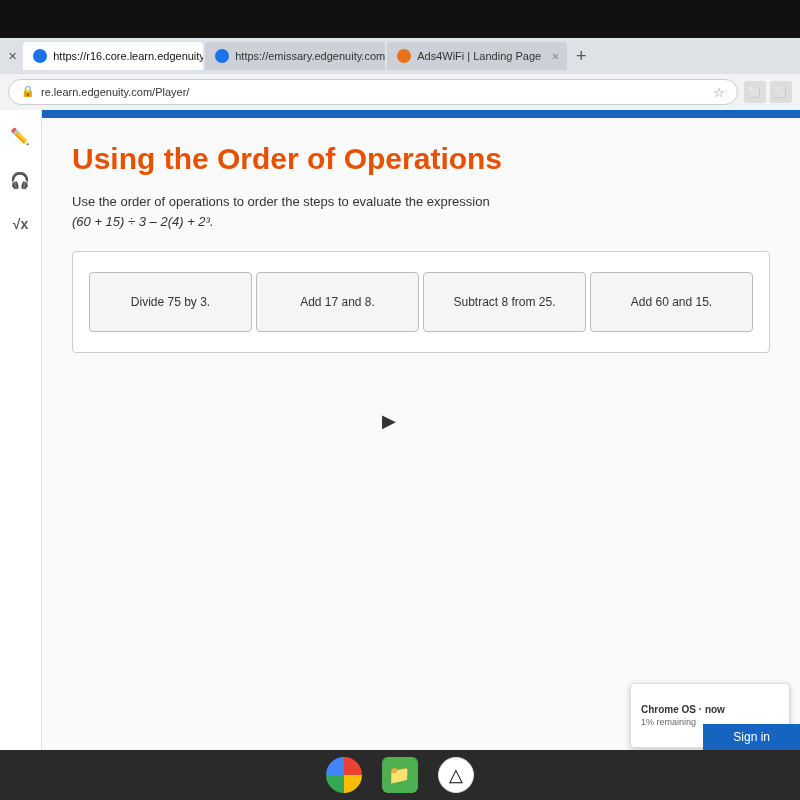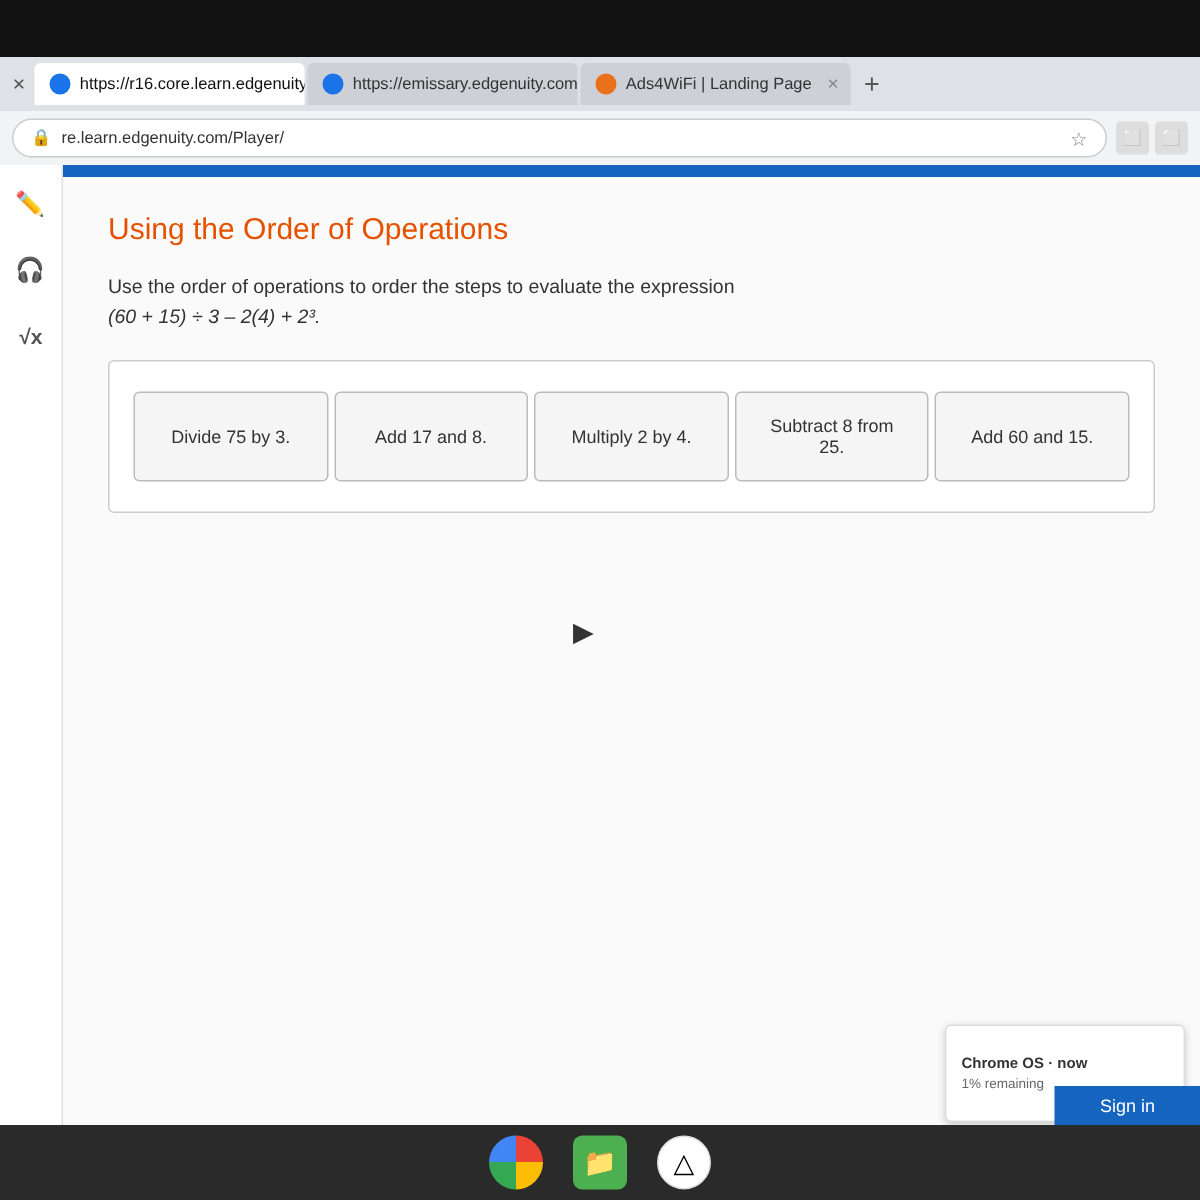--- a/index.html
+++ b/index.html
@@ -197,22 +197,22 @@
     .accent-bar {
       position: absolute;
       top: 0;
       left: 0;
       right: 0;
       height: 8px;
       background: #1565c0;
     }
 
     .page-title {
-      font-size: 20px;
-      font-weight: normal;
+      font-size: 30px;
+      font-weight: bold;
       color: #e65100;
       margin-top: 12px;
       margin-bottom: 16px;
     }
 
     .instructions {
       font-size: 13px;
       color: #333;
       line-height: 1.5;
       margin-bottom: 20px;
@@ -447,23 +447,20 @@
       <div class="steps-row">
 
         <div class="step-card">
           <span>Divide 75 by 3.</span>
         </div>
 
         <div class="step-card">
           <span>Add 17 and 8.</span>
         </div>
 
-        <div class="step-card">
-          <span>Multiply 2 by 4.</span>
-        </div>
 
         <div class="step-card">
           <span>Subtract 8 from 25.</span>
         </div>
 
 
         <div class="step-card">
           <span>Add 60 and 15.</span>
         </div>
 

